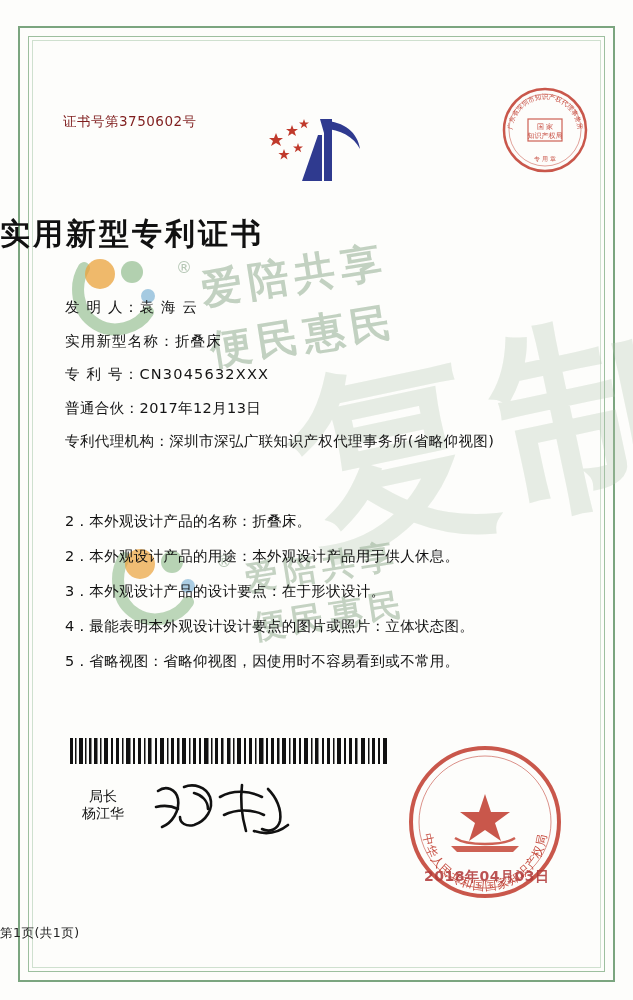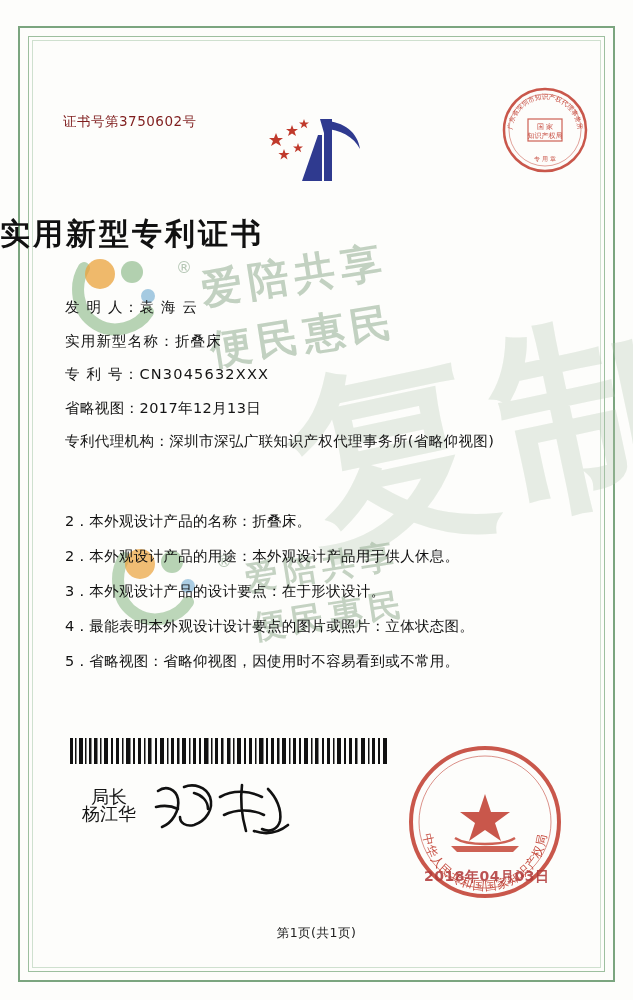--- a/index.html
+++ b/index.html
@@ -182,21 +182,21 @@
     top: 738px;
     width: 318px;
     height: 26px;
   }
 
   
   .sig-label {
     position: absolute;
     left: 82px;
     top: 788px;
-    font-size: 18px;
+    font-size: 14px;
     line-height: 17px;
     color: #151515;
     text-align: center;
   }
   .signature {
     position: absolute;
     left: 150px;
     top: 775px;
     width: 150px;
     height: 70px;
@@ -219,21 +219,20 @@
     letter-spacing: 0.5px;
     font-weight: bold;
     opacity: 0.88;
   }
 
   .footer {
     position: absolute;
     left: 0;
     right: 0;
     top: 925px;
-    text-align: center;
     font-size: 12.5px;
     color: #202020;
     letter-spacing: 0.5px;
   }
 </style>
 </head>
 <body>
 
 <div class="page">
 
@@ -305,21 +304,21 @@
       <text x="45" y="76" font-size="6" fill="#c0392b" text-anchor="middle" opacity="0.85" font-family="DejaVu Sans">专 用 章</text>
     </svg>
   </div>
 
   <div class="title">实用新型专利证书</div>
 
   <div class="fields">
     <div class="field sp">发 明 人：袁 海 云</div>
     <div class="field sp">实用新型名称：折叠床</div>
     <div class="field sp">专 利 号：CN3045632XXX</div>
-    <div class="field">省略视图：2017年12月13日</div>
+    <div class="field">普通合伙：2017年12月13日</div>
     <div class="field">专利代理机构：深圳市深弘广联知识产权代理事务所(省略仰视图)</div>
   </div>
 
   <div class="clauses">
     <div class="clause">2．本外观设计产品的名称：折叠床。</div>
     <div class="clause">2．本外观设计产品的用途：本外观设计产品用于供人休息。</div>
     <div class="clause">3．本外观设计产品的设计要点：在于形状设计。</div>
     <div class="clause">4．最能表明本外观设计设计要点的图片或照片：立体状态图。</div>
     <div class="clause">5．省略视图：省略仰视图，因使用时不容易看到或不常用。</div>
   </div>

